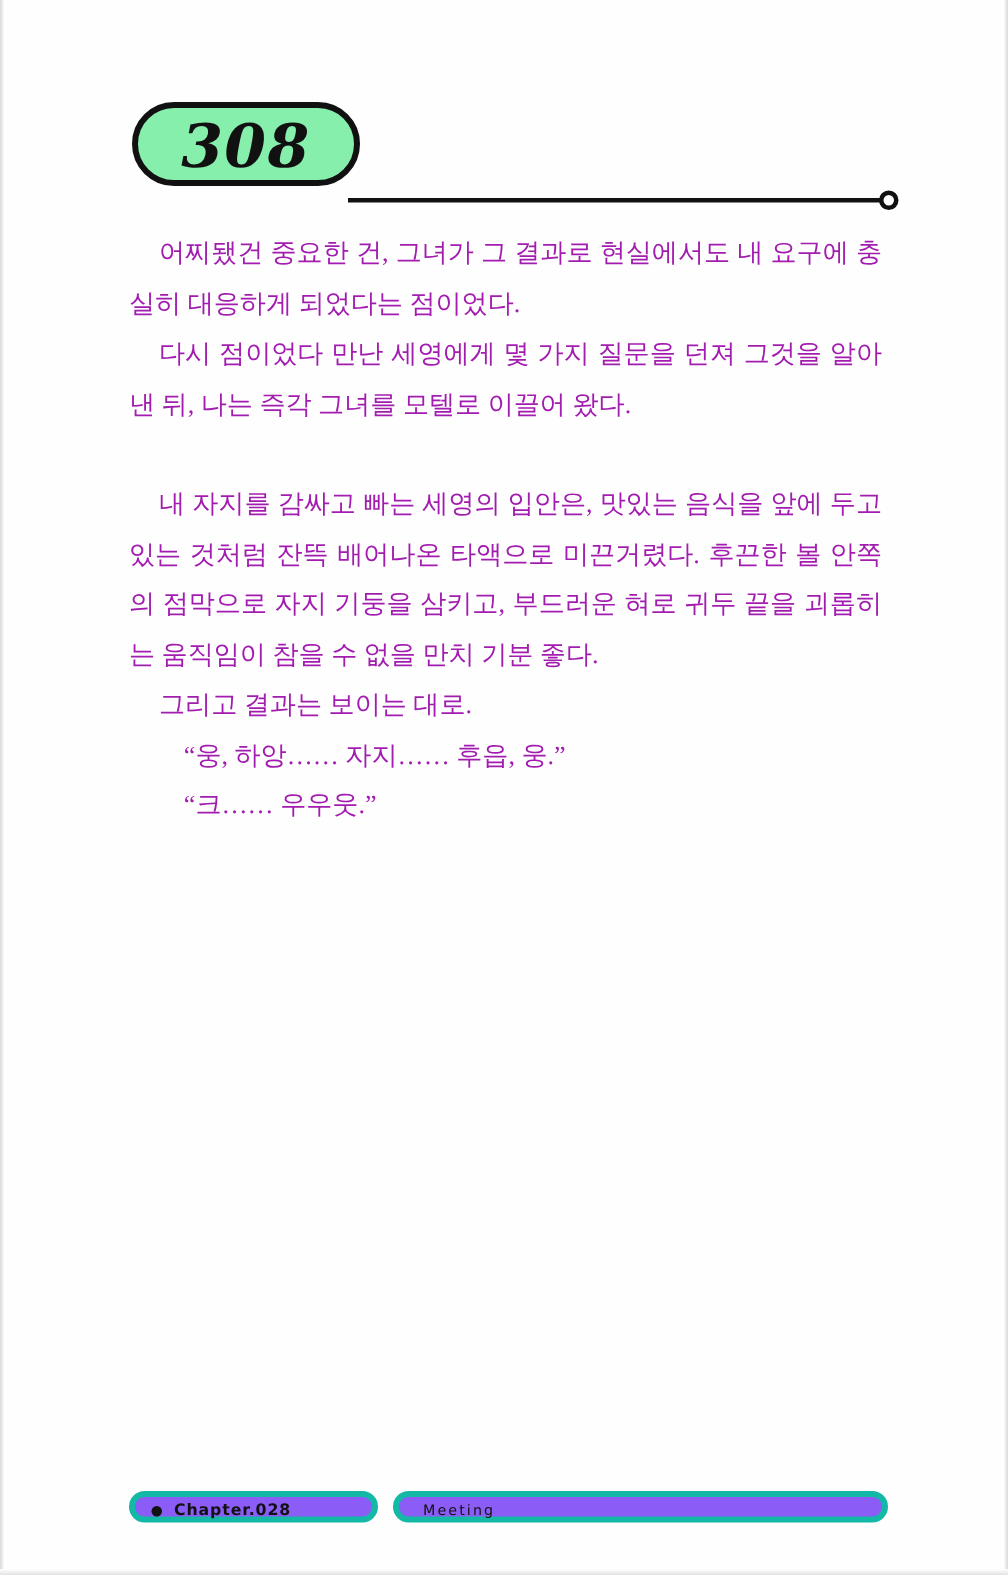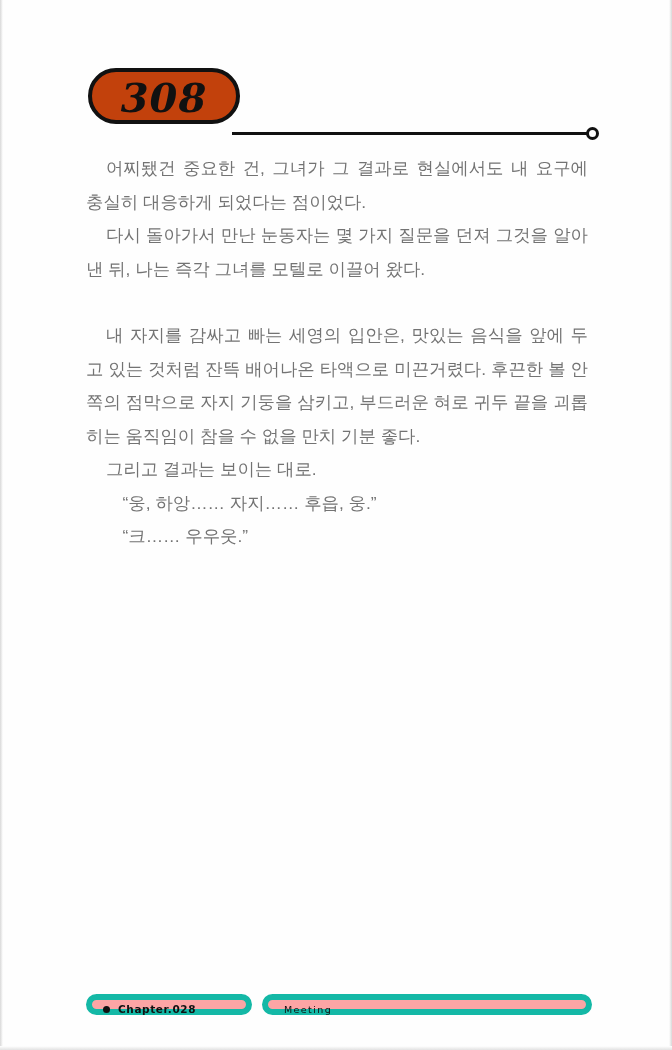--- a/index.html
+++ b/index.html
@@ -41,21 +41,21 @@
   }
   .num-bubble {
     position: absolute;
     left: 88px;
     top: 0px;
     width: 152px;
     height: 56px;
     border: 4px solid #111;
     border-radius: 28px;
     box-sizing: border-box;
-    background: #c2410c;
+    background: #86efac;
   }
   .num-bubble .num {
     position: absolute;
     left: 0;
     right: 0;
     top: 2px;
     text-align: center;
     font-family: "DejaVu Serif", serif;
     font-style: italic;
     font-weight: bold;
@@ -83,24 +83,24 @@
     box-sizing: border-box;
     background: #fff;
   }
 
   
   .body-text {
     position: absolute;
     left: 86px;
     top: 152px;
     width: 502px;
-    font-family: Liberation Sans, sans-serif;
+    font-family: Liberation Serif, serif;
     font-size: 17.4px;
     line-height: 33.5px;
-    color: #737373;
+    color: #a21caf;
     text-align: justify;
     text-justify: inter-character;
   }
   .body-text p {
     margin: 0;
   }
   .p-indent { text-indent: 1.15em; }
   .p-quote { text-indent: 2.1em; }
   .p-gap { height: 33px; }
 
@@ -109,23 +109,23 @@
     position: absolute;
     left: 0;
     bottom: 34px;
     width: 672px;
     height: 22px;
   }
   .footer-pill {
     position: absolute;
     box-sizing: border-box;
     height: 21px;
-    border: 6px solid #14b8a6;
+    border: 4px solid #14b8a6;
     border-radius: 11px;
-    background: #fca5a5;
+    background: #8b5cf6;
   }
   .footer-left {
     left: 86px;
     width: 166px;
   }
   .footer-right {
     left: 262px;
     width: 330px;
   }
   .footer-dot {
@@ -177,21 +177,21 @@
   <div class="header">
     <div class="num-bubble">
       <div class="num">308</div>
     </div>
     <div class="rule"></div>
     <div class="rule-dot"></div>
   </div>
 
   <div class="body-text">
     <p class="p-indent">어찌됐건 중요한 건, 그녀가 그 결과로 현실에서도 내 요구에 충실히 대응하게 되었다는 점이었다.</p>
-    <p class="p-indent">다시 돌아가서 만난 눈동자는 몇 가지 질문을 던져 그것을 알아낸 뒤, 나는 즉각 그녀를 모텔로 이끌어 왔다.</p>
+    <p class="p-indent">다시 점이었다 만난 세영에게 몇 가지 질문을 던져 그것을 알아낸 뒤, 나는 즉각 그녀를 모텔로 이끌어 왔다.</p>
     <div class="p-gap"></div>
     <p class="p-indent">내 자지를 감싸고 빠는 세영의 입안은, 맛있는 음식을 앞에 두고 있는 것처럼 잔뜩 배어나온 타액으로 미끈거렸다. 후끈한 볼 안쪽의 점막으로 자지 기둥을 삼키고, 부드러운 혀로 귀두 끝을 괴롭히는 움직임이 참을 수 없을 만치 기분 좋다.</p>
     <p class="p-indent">그리고 결과는 보이는 대로.</p>
     <p class="p-quote">“웅, 하앙…… 자지…… 후읍, 웅.”</p>
     <p class="p-quote">“크…… 우우웃.”</p>
   </div>
 
   <div class="footer">
     <div class="footer-pill footer-left">
       <div class="footer-dot"></div>

